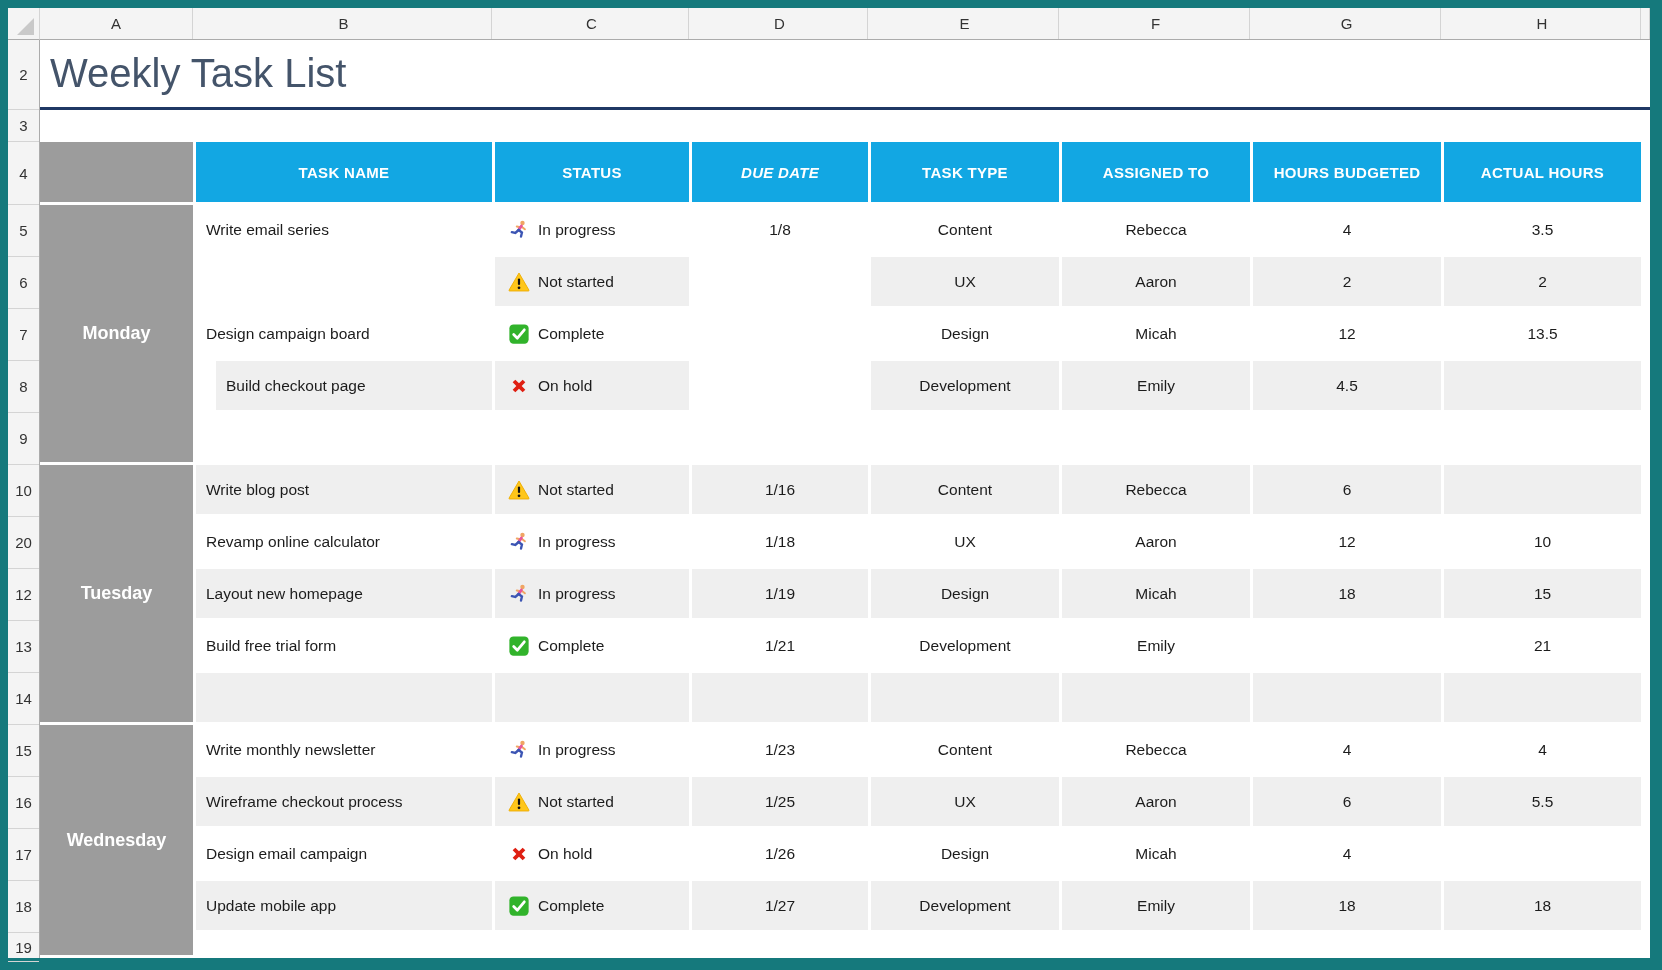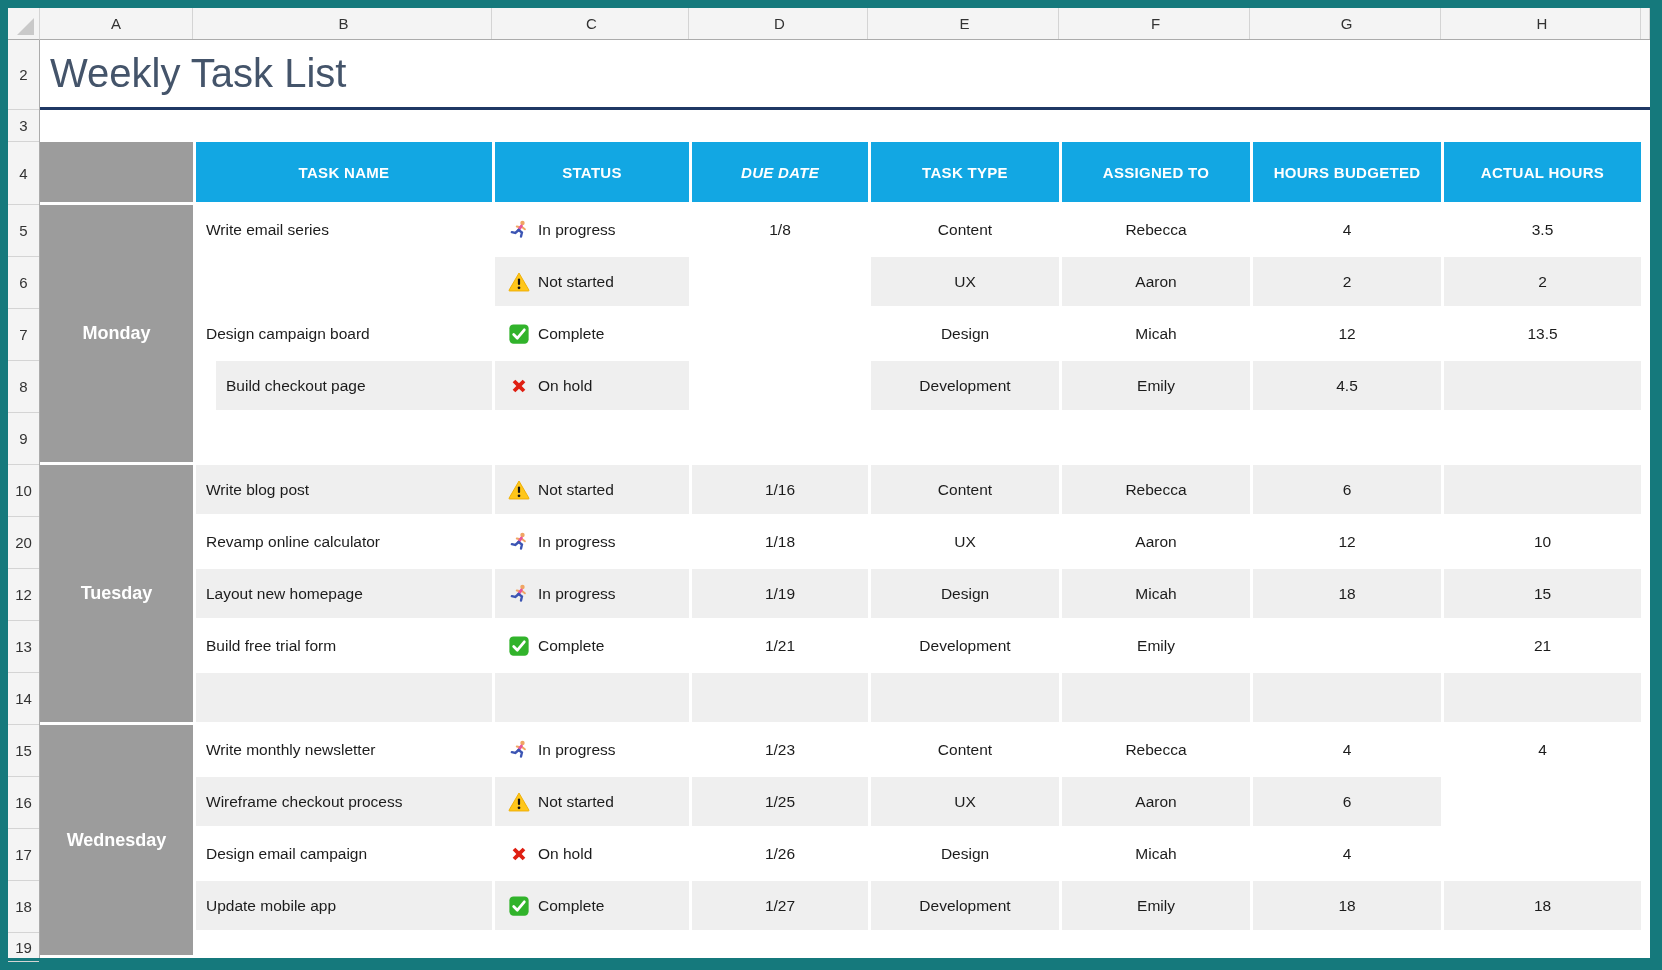--- a/index.html
+++ b/index.html
@@ -308,20 +308,21 @@
               <rect x="10.8" y="8.2" width="2.4" height="7.2" rx="1.2" fill="#111"></rect>
               <circle cx="12" cy="18.3" r="1.5" fill="#111"></circle>
             </svg>
           </div>
           <div>Not started</div>
         </div>
         <div class="cell band" style="grid-area: 13 / 4;">1/25</div>
         <div class="cell band" style="grid-area: 13 / 5;">UX</div>
         <div class="cell band" style="grid-area: 13 / 6;">Aaron</div>
         <div class="cell band" style="grid-area: 13 / 7;">6</div>
+        <div class="cell band" style="grid-area: 13 / 8;">5.5</div>
         <div class="cell task" style="grid-area: 14 / 2;">Design email campaign</div>
         <div class="cell status" style="grid-area: 14 / 3;">
           <div class="icon">
             <svg width="22" height="22" viewBox="0 0 24 24">
               <path d="M5.1 8.0 L8.0 5.1 L12 9.1 L16 5.1 L18.9 8.0 L14.9 12 L18.9 16 L16 18.9 L12 14.9 L8.0 18.9 L5.1 16 L9.1 12 Z" fill="#DF1F12"></path>
             </svg>
           </div>
           <div>On hold</div>
         </div>
         <div class="cell" style="grid-area: 14 / 4;">1/26</div>

